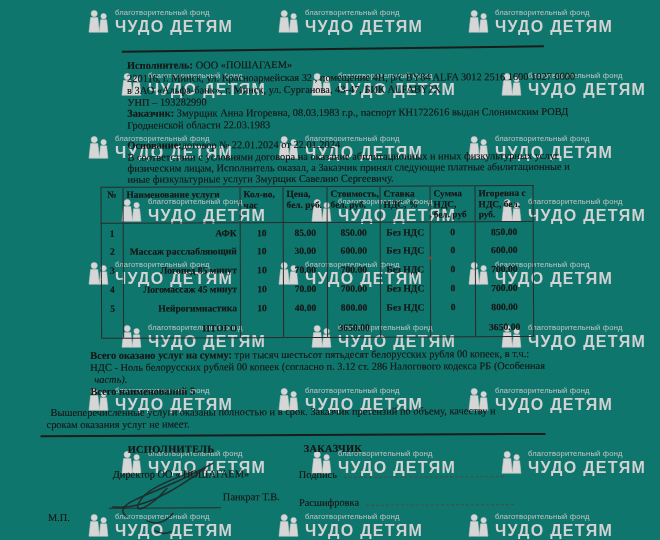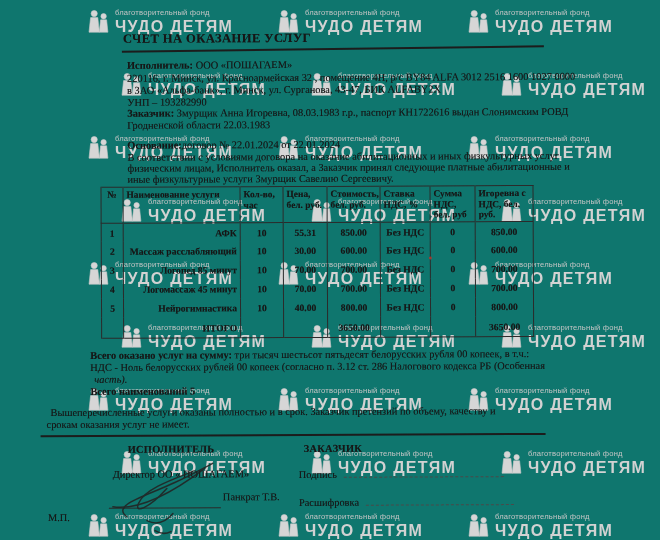--- a/index.html
+++ b/index.html
@@ -417,21 +417,20 @@
         </svg>
         <div class="wm-text">
           <div class="wm-l1">благотворительный фонд</div>
           <div class="wm-l2">ЧУДО ДЕТЯМ</div>
         </div>
       </div>
     </div>
 
   <div id="doc">
 
-    <div id="title">СЧЕТ НА ОКАЗАНИЕ УСЛУГ</div>
     <div class="rule" style="left:123px;top:50px;width:422px;height:2px;transform:rotate(-0.5deg);transform-origin:left center;"></div>
 
     <div class="ln" style="left:128px;top:59px;"><span class="b">Исполнитель:</span><span> ООО «ПОШАГАЕМ»</span></div>
     <div class="ln" style="left:128px;top:72px;">220116, г. Минск, ул. Красноармейская 32 , помещение 4Н, р/с BY84 ALFA 3012 2516 1600 1027 0000</div>
     <div class="ln" style="left:128px;top:84px;">в ЗАО «Альфа-банк», г. Минск, ул. Сурганова, 43-47,  БИК ALFABY2X</div>
     <div class="ln" style="left:128px;top:96px;">УНП – 193282990</div>
 
     <div class="ln" style="left:128px;top:107px;"><span class="b">Заказчик:</span><span>  Змурщик Анна Игоревна, 08.03.1983 г.р., паспорт КН1722616 выдан Слонимским РОВД</span></div>
     <div class="ln" style="left:128px;top:119px;">Гродненской области 22.03.1983</div>
 
@@ -461,21 +460,21 @@
           <th>Ставка НДС, %</th>
           <th>Сумма НДС, бел. руб</th>
           <th>Игоревна с НДС, бел. руб.</th>
         </tr>
       </thead>
       <tbody>
         <tr>
           <td class="c">1</td>
           <td class="name">АФК</td>
           <td class="c">10</td>
-          <td class="c">55.31</td>
+          <td class="c">85.00</td>
           <td class="c">850.00</td>
           <td class="c">Без НДС</td>
           <td class="c">0</td>
           <td class="c">850.00</td>
         </tr>
         <tr>
           <td class="c">2</td>
           <td class="name">Массаж расслабляющий</td>
           <td class="c">10</td>
           <td class="c">30.00</td>

